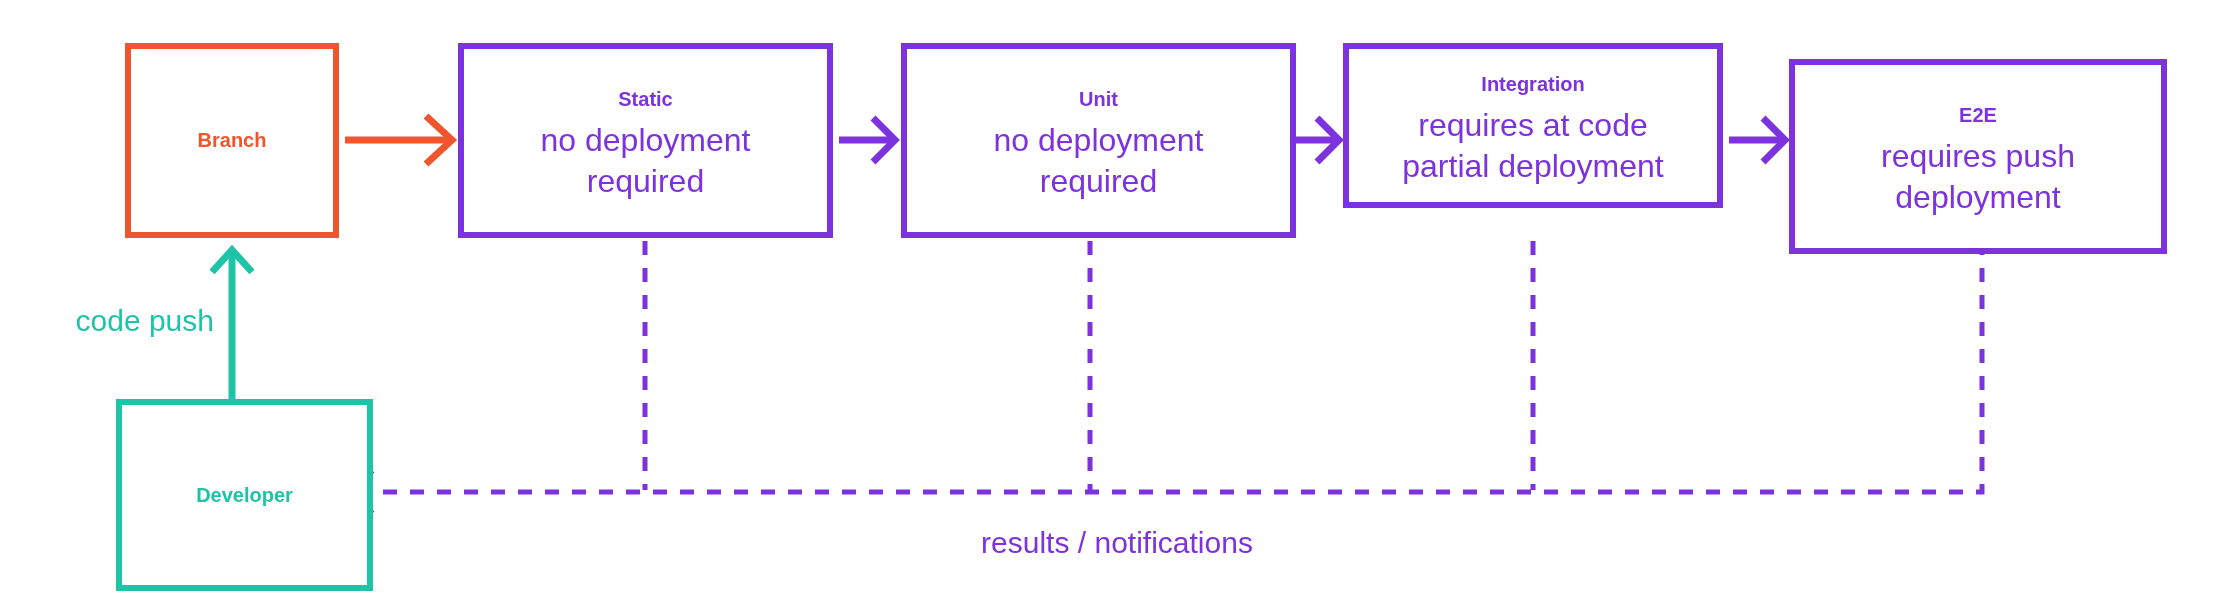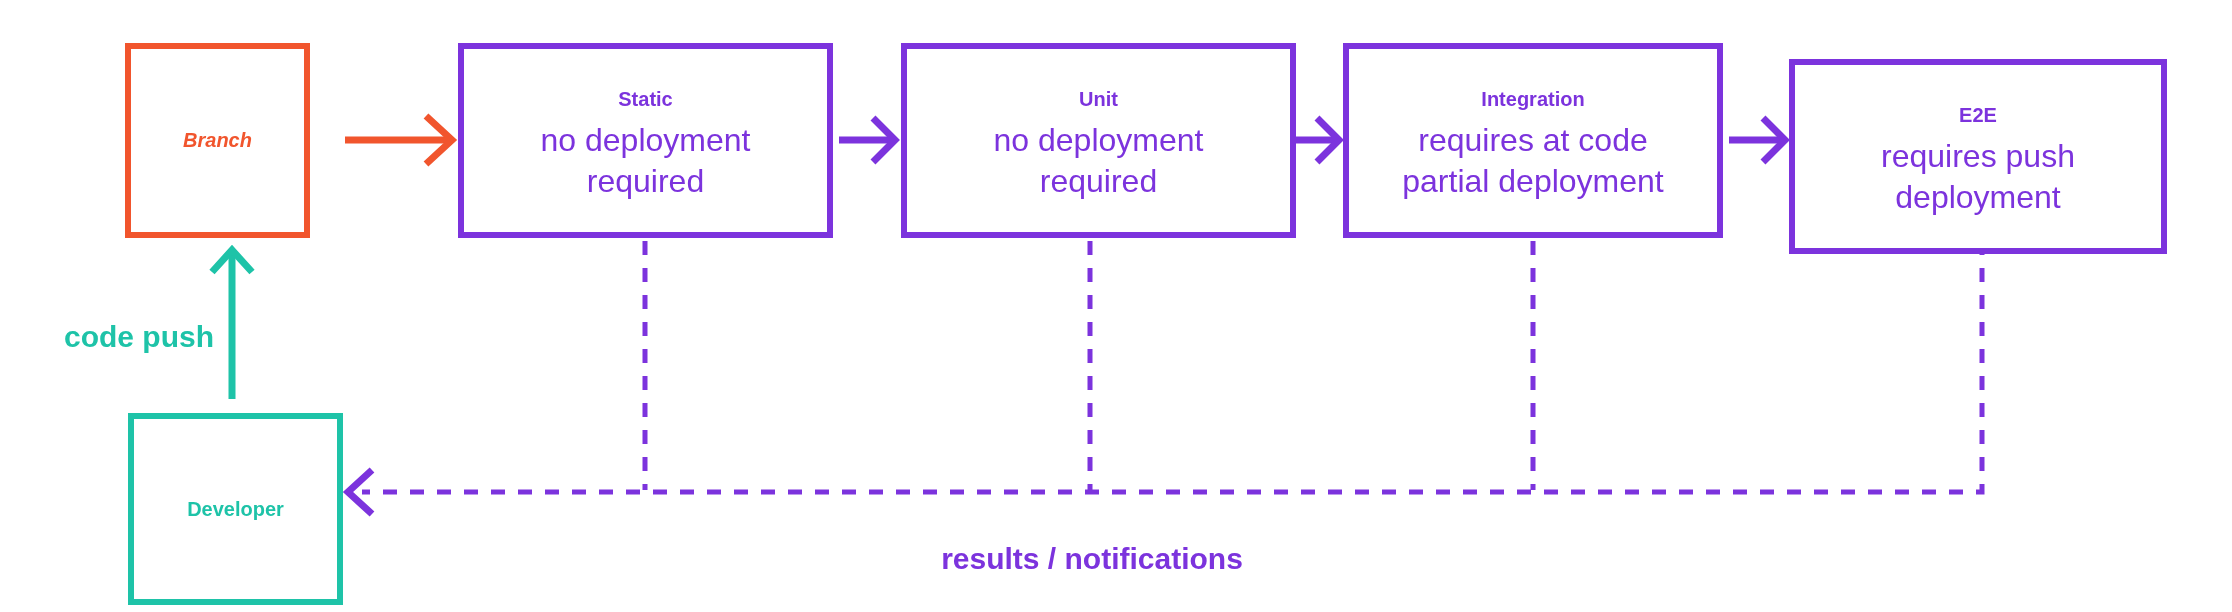--- a/index.html
+++ b/index.html
@@ -34,24 +34,23 @@
     justify-content:center;
     text-align:center;
   }
   .node.purple{border-color:var(--purple);color:var(--purple);}
   .node.orange{border-color:var(--orange);color:var(--orange);}
   .node.teal{border-color:var(--teal);color:var(--teal);}
   .title{font-weight:700;font-size:20px;line-height:41px;}
   .sub{font-weight:500;font-size:32px;line-height:41px;}
   .edge-label{
     position:absolute;
-    font-weight:700;
+    font-weight:400;
     font-size:30px;
     line-height:36px;
-    margin-top:16px;
   }
   .edge-label.teal-text{color:var(--teal);text-align:right;}
   .edge-label.purple-text{color:var(--purple);text-align:center;}
 </style>
 </head>
 <body>
 
 <div id="canvas">
 
   <svg id="edges" viewBox="0 0 2232 612" xmlns="http://www.w3.org/2000/svg">
@@ -82,49 +81,49 @@
     </g>
 
     <path class="dashed stroke-purple" d="M645,241 L645,490"></path>
     <path class="dashed stroke-purple" d="M1090,241 L1090,490"></path>
     <path class="dashed stroke-purple" d="M1533,241 L1533,490"></path>
 
     <path class="dashed stroke-purple" d="M1982,241 L1982,492 L362,492"></path>
     <path class="head stroke-purple" d="M372,470 L348,492 L372,514"></path>
   </svg>
 
-  <div class="node orange" style="left:125px;top:43px;width:185px;height:195px;font-style:italic;">
+  <div class="node orange" style="left:125px;top:43px;width:214px;height:195px;">
     <div class="title">Branch</div>
   </div>
 
   <div class="node purple" style="left:458px;top:43px;width:375px;height:195px;">
     <div class="title">Static</div>
     <div class="sub">no deployment</div>
     <div class="sub">required</div>
   </div>
 
   <div class="node purple" style="left:901px;top:43px;width:395px;height:195px;">
     <div class="title">Unit</div>
     <div class="sub">no deployment</div>
     <div class="sub">required</div>
   </div>
 
-  <div class="node purple" style="left:1343px;top:43px;width:380px;height:195px;">
+  <div class="node purple" style="left:1343px;top:43px;width:380px;height:165px;">
     <div class="title">Integration</div>
     <div class="sub">requires at code</div>
     <div class="sub">partial deployment</div>
   </div>
 
   <div class="node purple" style="left:1789px;top:43px;width:378px;height:195px;margin-top:16px;">
     <div class="title">E2E</div>
     <div class="sub">requires push</div>
     <div class="sub">deployment</div>
   </div>
 
-  <div class="node teal" style="left:128px;top:399px;width:215px;height:192px;margin-top:14px;">
+  <div class="node teal" style="left:116px;top:399px;width:257px;height:192px;">
     <div class="title">Developer</div>
   </div>
 
   <div class="edge-label teal-text" style="left:38px;top:303px;width:176px;">code push</div>
 
-  <div class="edge-label purple-text" style="left:892px;top:525px;width:400px;">results / notifications</div>
+  <div class="edge-label purple-text" style="left:917px;top:525px;width:400px;">results / notifications</div>
 
 </div>
 
 </body></html>

